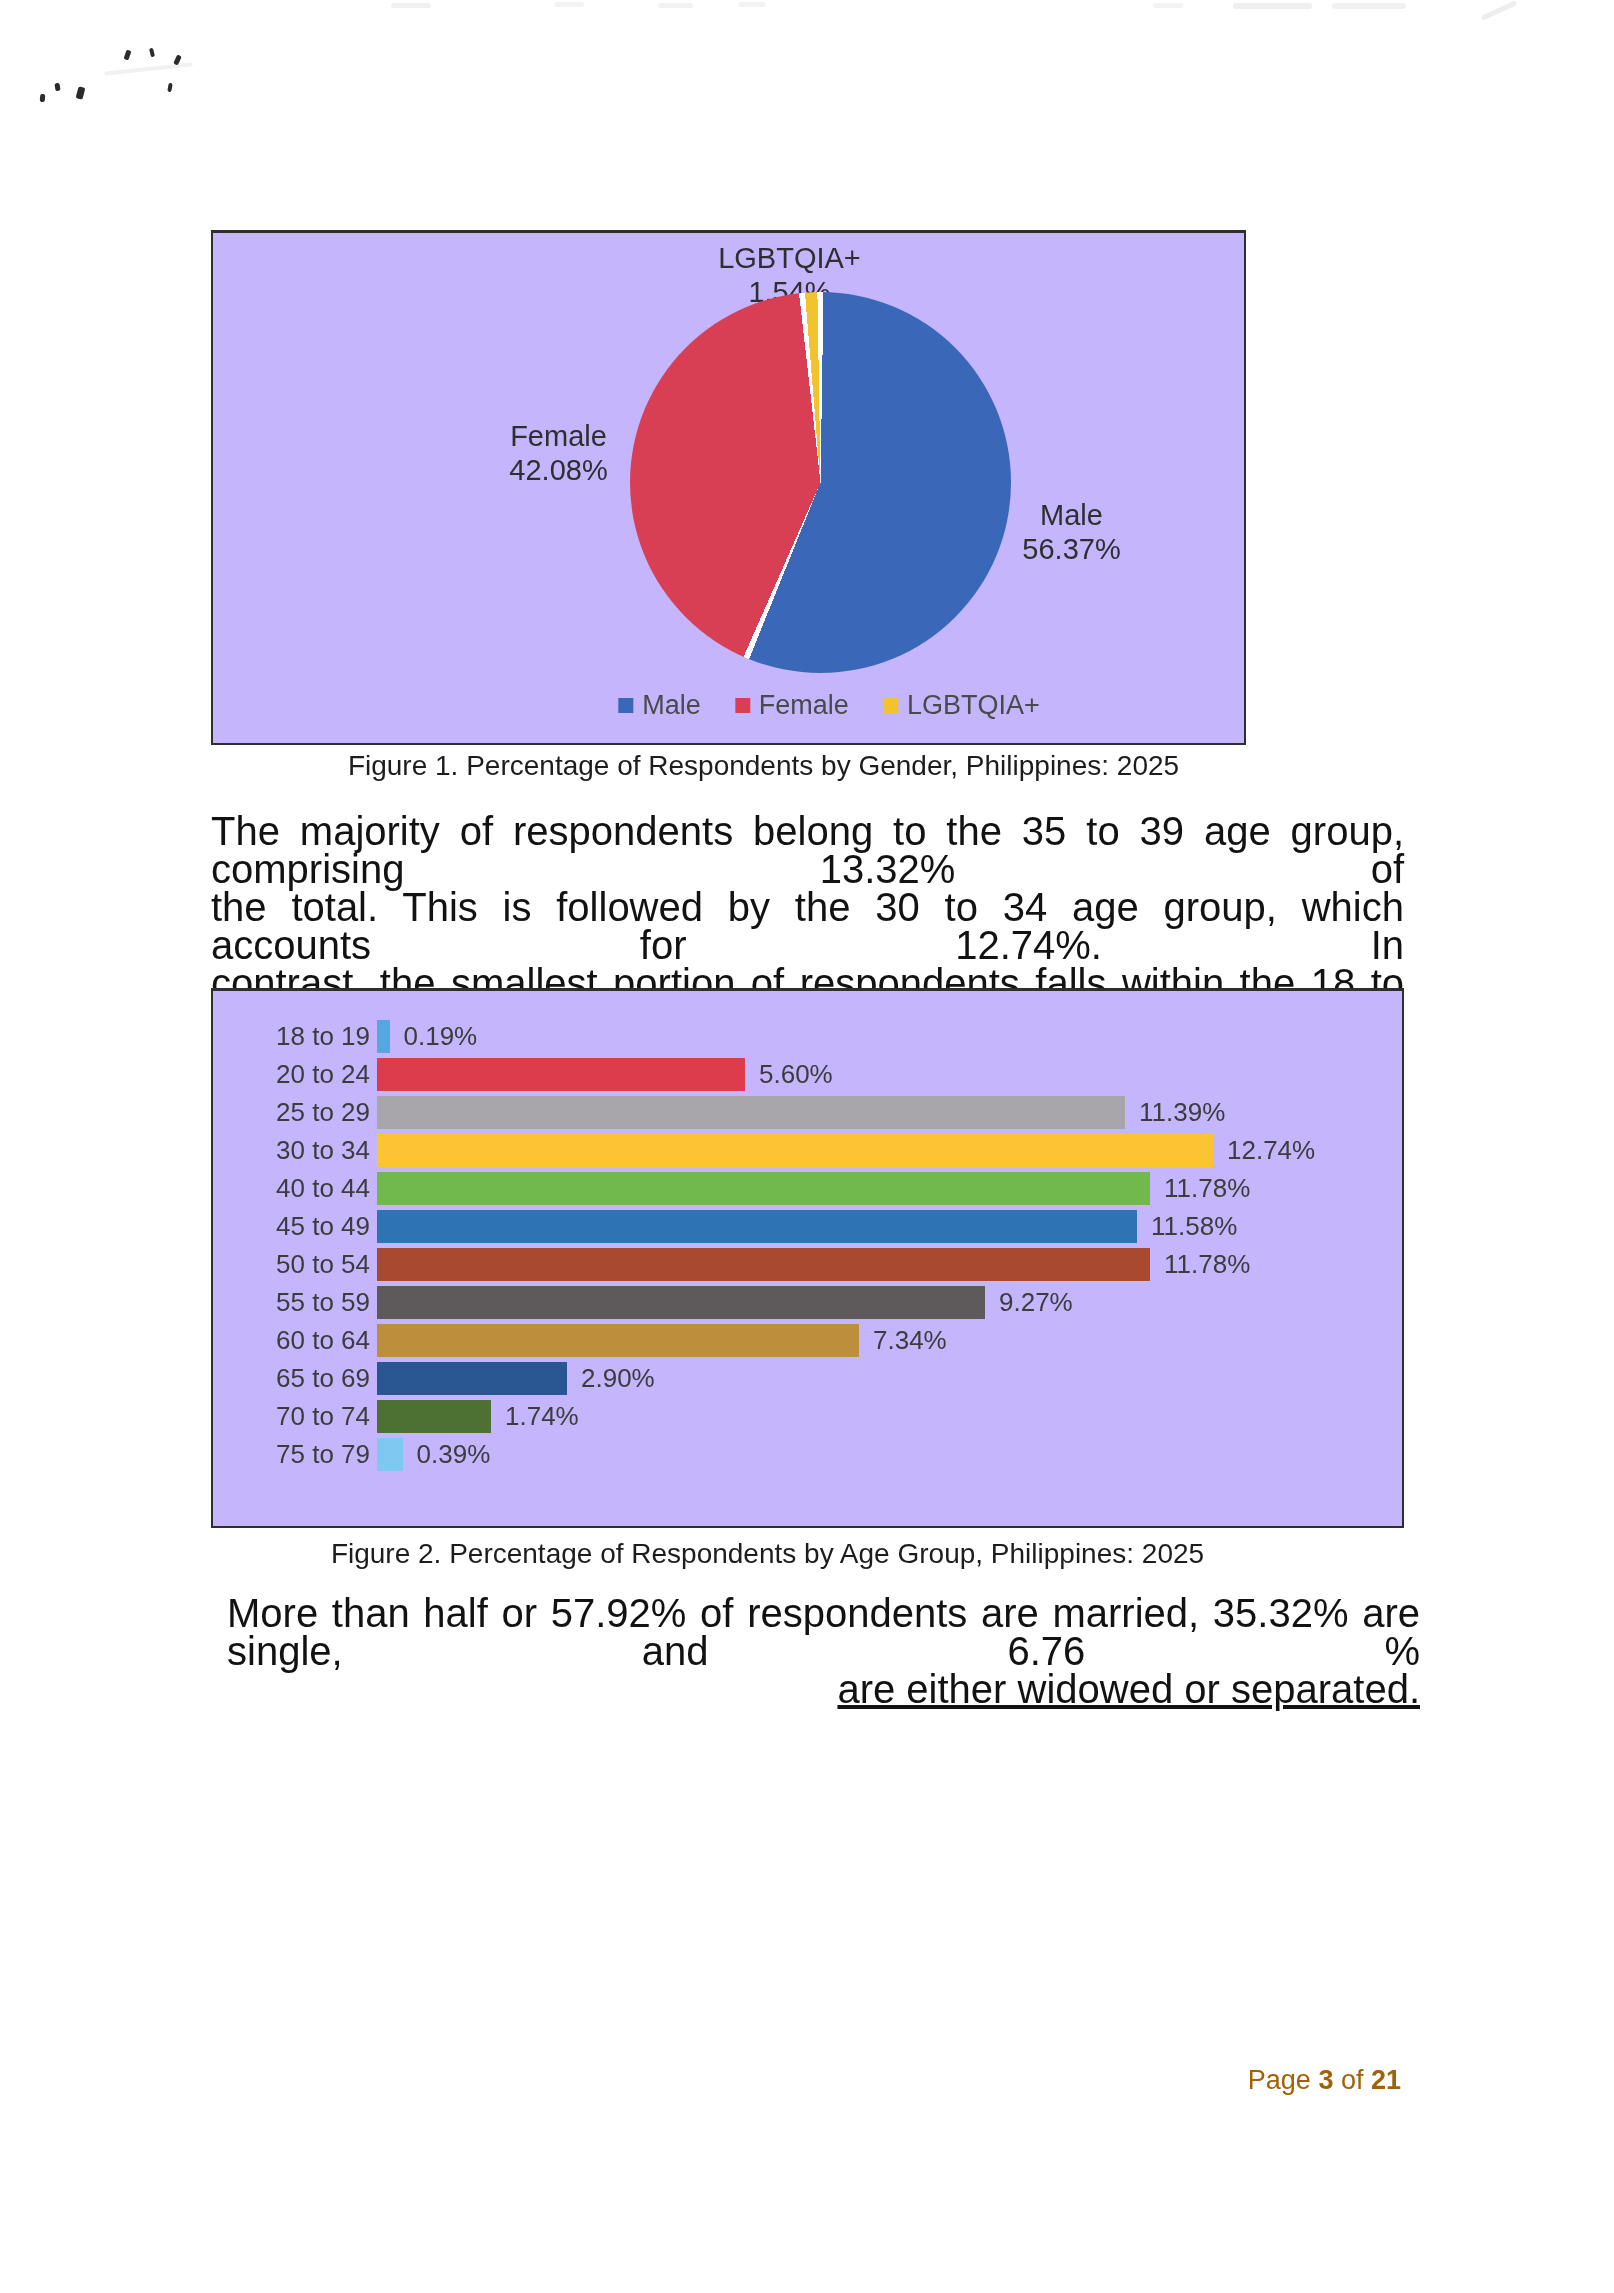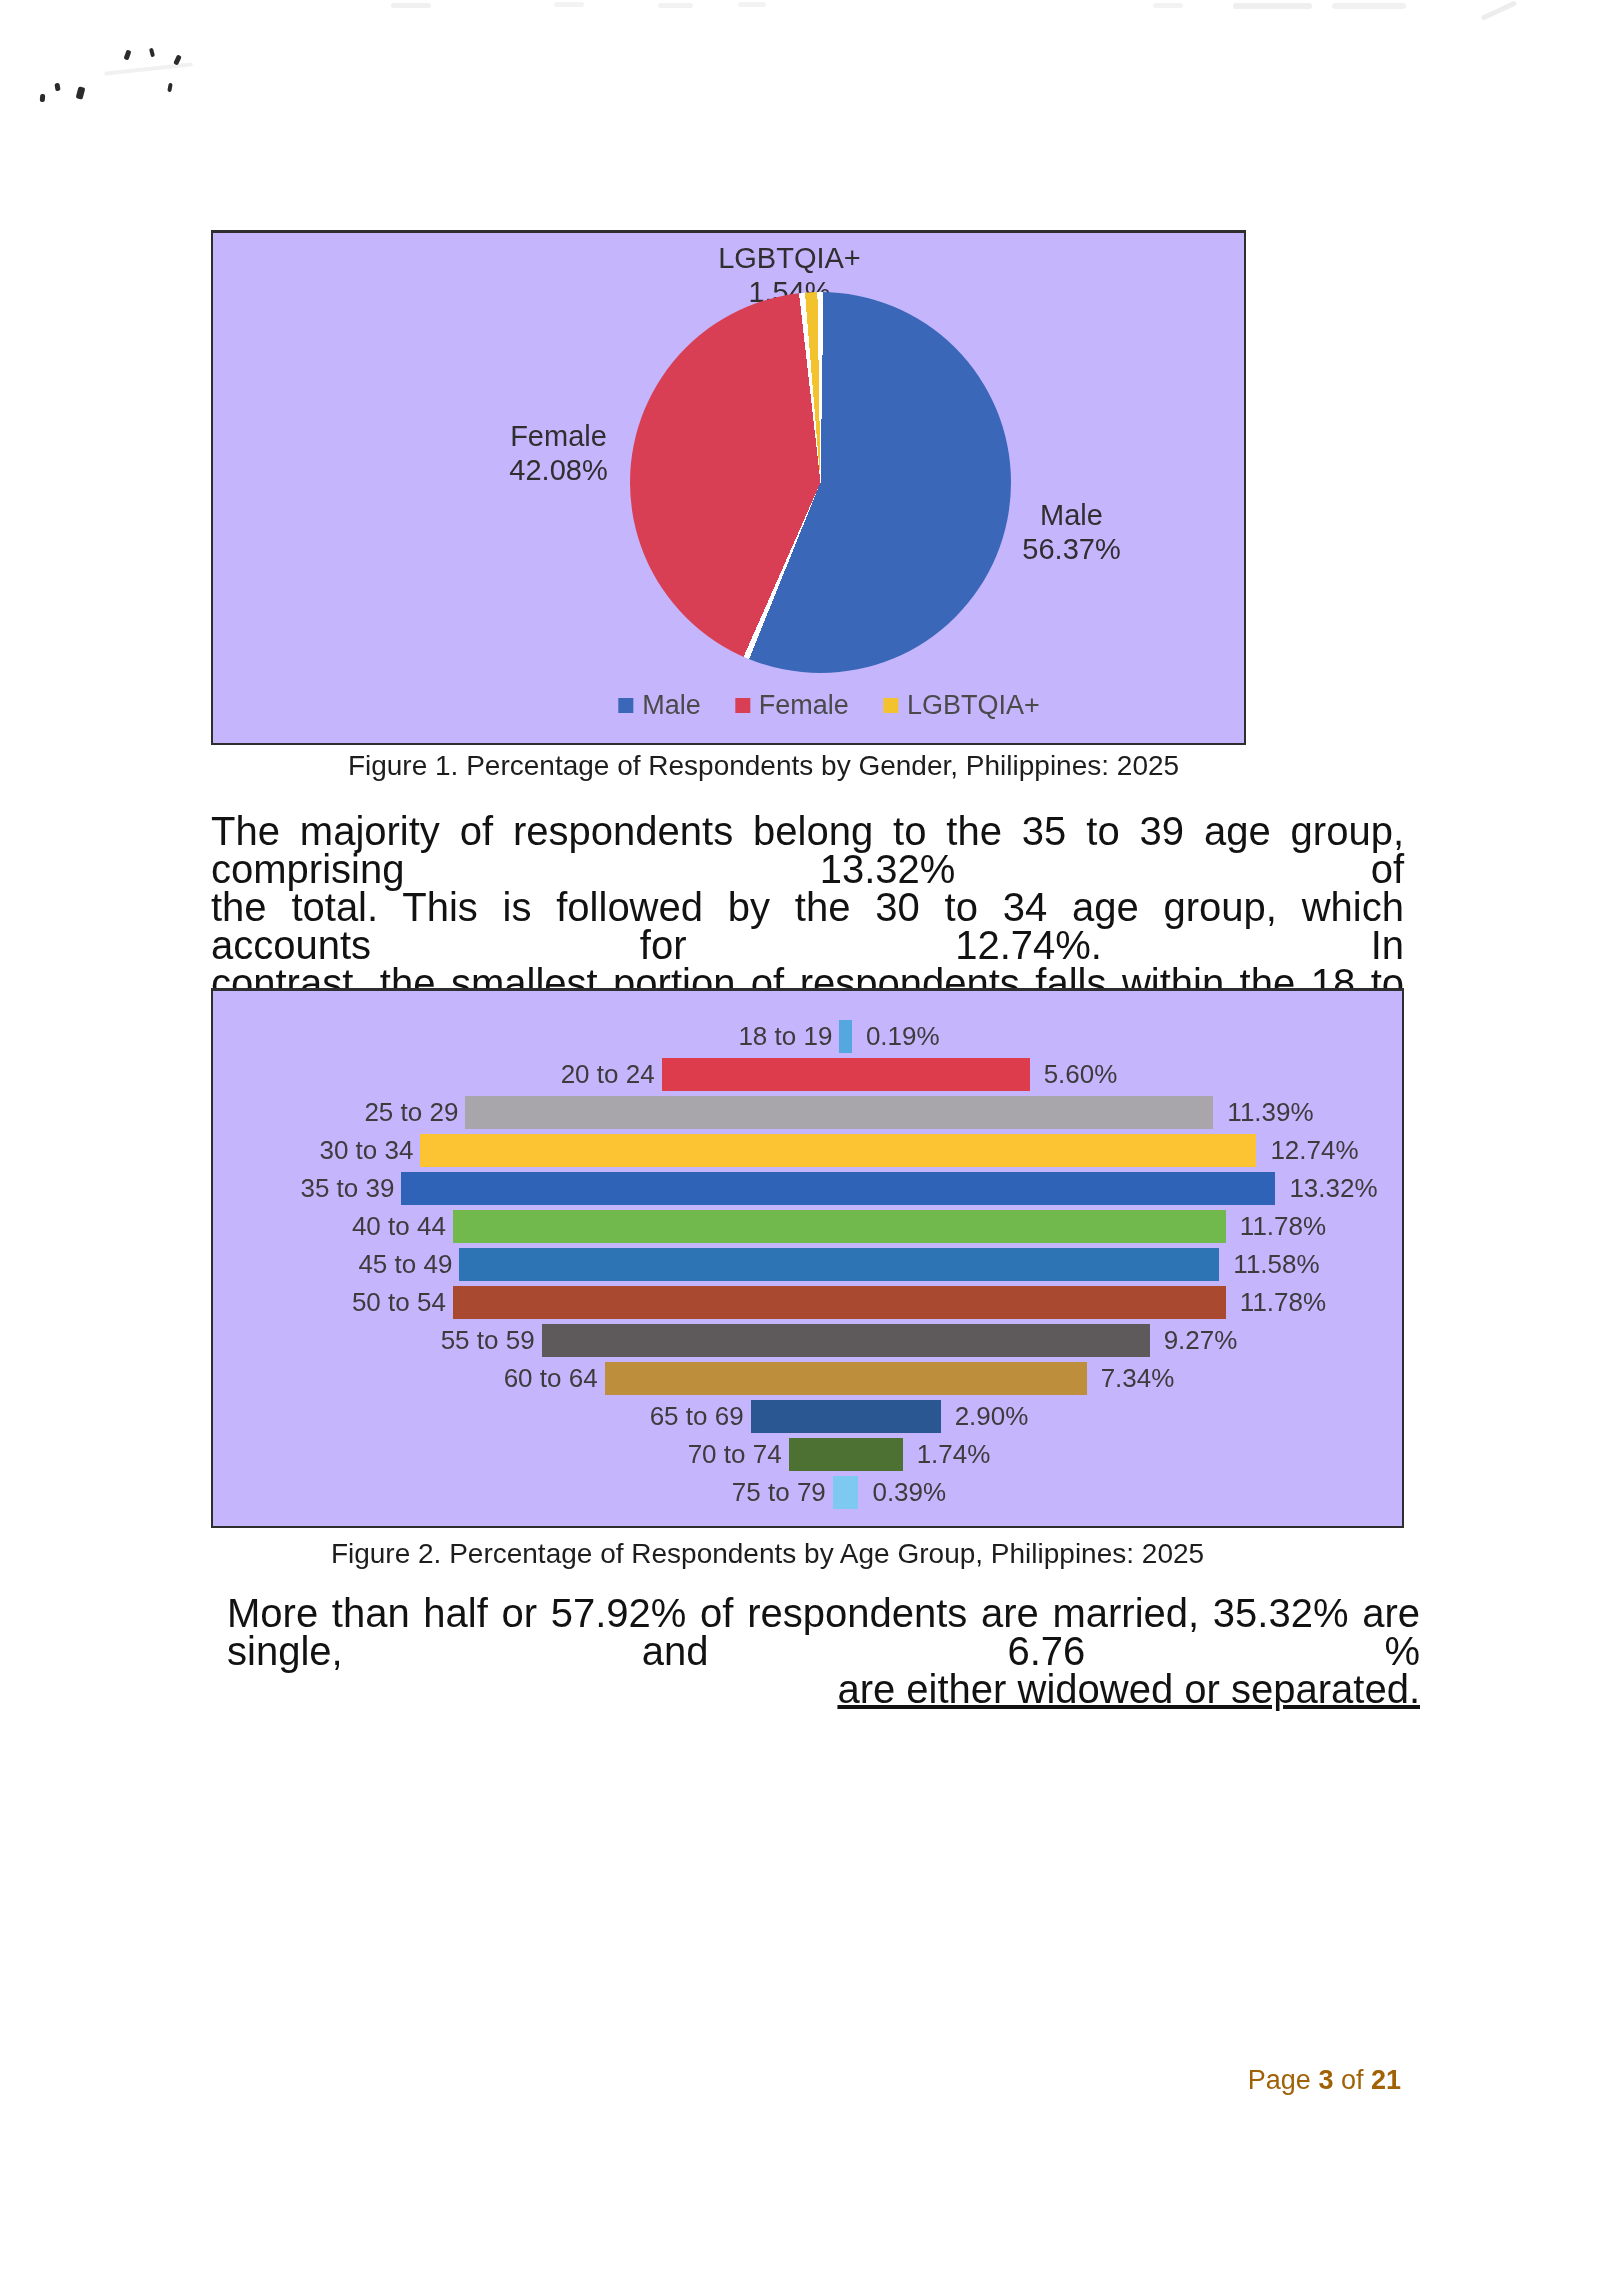--- a/index.html
+++ b/index.html
@@ -29,21 +29,21 @@
   .cap1{left:211px;top:750px;width:1035px;transform:translateX(35px);}
   .cap2{left:211px;top:1538px;width:1193px;transform:translateX(-40px);}
   
   .para{position:absolute;left:211px;width:1193px;font-size:40px;line-height:38px;color:#121212;}
   .para .jline{text-align:justify;text-align-last:justify;}
   .para .lline{text-align:right;text-decoration:underline;}
   .p1{top:812px;}
   .p2{top:1594px;margin-left:16px;}
   
   .bar-rows{position:absolute;left:0;top:26px;width:100%;}
-  .bar-row{display:flex;align-items:center;height:38px;padding-left:16px;justify-content:center;}
+  .bar-row{display:flex;align-items:center;height:38px;padding-left:16px;}
   .bar-cat{width:141px;text-align:right;font-size:26px;color:#3c3c3c;flex:0 0 auto;}
   .bar{height:33px;margin-left:7px;flex:0 0 auto;}
   .bar-val{margin-left:14px;font-size:26px;color:#3c3c3c;flex:0 0 auto;}
   
   .footer{position:absolute;top:2065px;right:214px;font-size:27px;color:#a16207;}
   .footer b{font-weight:bold;}
 </style>
 </head>
 <body>
 
@@ -120,25 +120,20 @@
           <span class="bar-cat">25 to 29</span>
           <div class="bar" style="width: 748px; background: rgb(169, 166, 171);"></div>
           <span class="bar-val">11.39%</span>
         </div>
         <div class="bar-row">
           <span class="bar-cat">30 to 34</span>
           <div class="bar" style="width: 836px; background: rgb(252, 196, 51);"></div>
           <span class="bar-val">12.74%</span>
         </div>
         <div class="bar-row">
-          <span class="bar-cat">35 to 39</span>
-          <div class="bar" style="width: 874px; background: rgb(46, 99, 184);"></div>
-          <span class="bar-val">13.32%</span>
-        </div>
-        <div class="bar-row">
           <span class="bar-cat">40 to 44</span>
           <div class="bar" style="width: 773px; background: rgb(113, 184, 77);"></div>
           <span class="bar-val">11.78%</span>
         </div>
         <div class="bar-row">
           <span class="bar-cat">45 to 49</span>
           <div class="bar" style="width: 760px; background: rgb(44, 116, 180);"></div>
           <span class="bar-val">11.58%</span>
         </div>
         <div class="bar-row">

